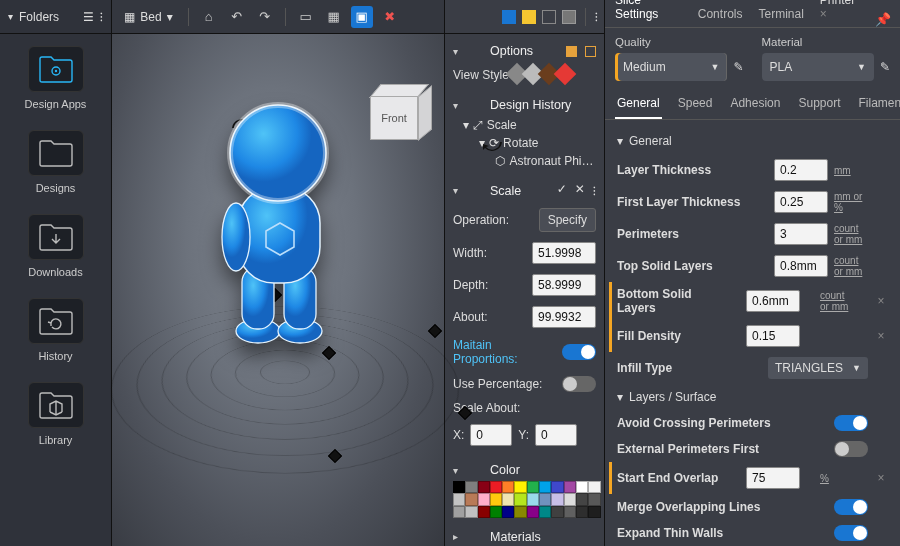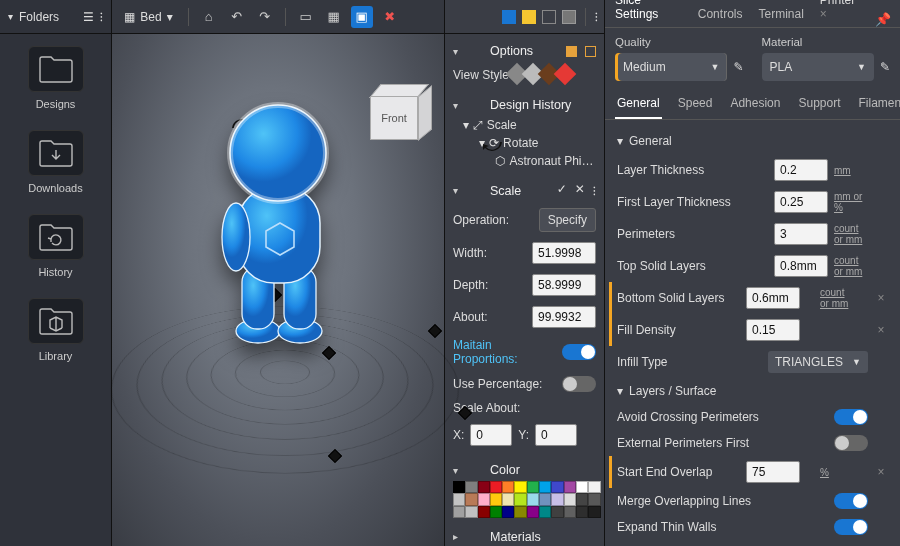--- a/index.html
+++ b/index.html
@@ -74,21 +74,21 @@
 .combo{height:28px;background:#4f535c;border-radius:4px;display:flex;align-items:center;padding:0 8px;cursor:pointer;position:relative;}
 .combo.active{box-shadow:inset 3px 0 0 #f5a623,inset -1px 0 0 #666;}
 .combo .car{margin-left:auto;font-size:9px;}
 .pencil{margin-left:6px;cursor:pointer;font-size:12px;}
 .pb-subtabs{display:flex;gap:14px;padding:4px 10px 0;border-bottom:1px solid #555;}
 .stab{padding:5px 2px 7px;color:#bbb;cursor:pointer;}
 .stab.active{color:#fff;border-bottom:2px solid #fff;}
 .pb-scroll{flex:1;overflow-y:auto;padding:8px 12px;}
 .group-h{display:flex;align-items:center;gap:6px;padding:6px 0;color:#eee;}
 .prow{display:flex;align-items:center;padding:5px 0;gap:6px;}
-.prow .pl{flex:1;color:#ddd;font-size:12px;}
+.prow .pl{flex:1;color:#ddd;font-size:12px;font-weight:bold;}
 .prow .unit{width:34px;font-size:10px;color:#aaa;line-height:1.1;text-decoration:underline;}
 .prow .inpt{width:54px;}
 .prow .xbtn{width:14px;text-align:center;color:#888;cursor:pointer;}
 .prow.bar{border-left:3px solid #f5a623;padding-left:5px;margin-left:-8px;gap:20px;}
 .dd{width:100px;height:22px;background:#4f535c;border-radius:3px;display:flex;align-items:center;padding:0 7px;cursor:pointer;}
 .dd .car{margin-left:auto;font-size:9px;}
 .pin{margin-left:auto;cursor:pointer;font-size:13px;}
 .rotarr{position:absolute;width:24px;height:24px;color:#111;pointer-events:none;}
 ::-webkit-scrollbar{width:8px;} ::-webkit-scrollbar-thumb{background:#555;border-radius:4px;}
 </style>
@@ -98,20 +98,30 @@
 <div class="app">
 
   <div class="sidebar">
     <div class="sb-top">
       <span class="chev">▾</span>
       <span>Folders</span>
       <span style="margin-left:auto">☰</span>
       <span>⁝</span>
     </div>
     <div class="sb-items">
+      <div class="sb-card">
+        <div class="folder sel">
+            <svg class="ficon" viewBox="0 0 36 30">
+              <path d="M2 9 L2 5 Q2 3 4 3 L13 3 L16 6 L32 6 Q34 6 34 8 L34 26 Q34 28 32 28 L4 28 Q2 28 2 26 Z"></path>
+              <circle cx="18" cy="17" r="4"></circle>
+              <circle cx="18" cy="17" r="1.2" fill="#29b6f6" stroke="none"></circle>
+            </svg>
+          </div>
+        <div class="sb-lbl">Design Apps</div>
+      </div>
       <div class="sb-card">
         <div class="folder">
             <svg class="ficon" viewBox="0 0 36 30">
               <path d="M2 9 L2 5 Q2 3 4 3 L13 3 L16 6 L32 6 Q34 6 34 8 L34 26 Q34 28 32 28 L4 28 Q2 28 2 26 Z"></path>
             </svg>
           </div>
         <div class="sb-lbl">Designs</div>
       </div>
       <div class="sb-card">
         <div class="folder">

